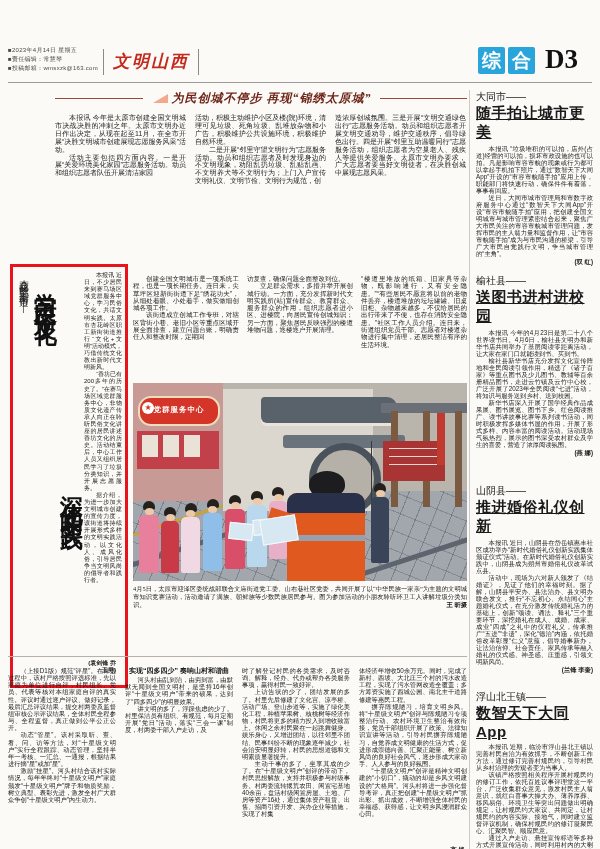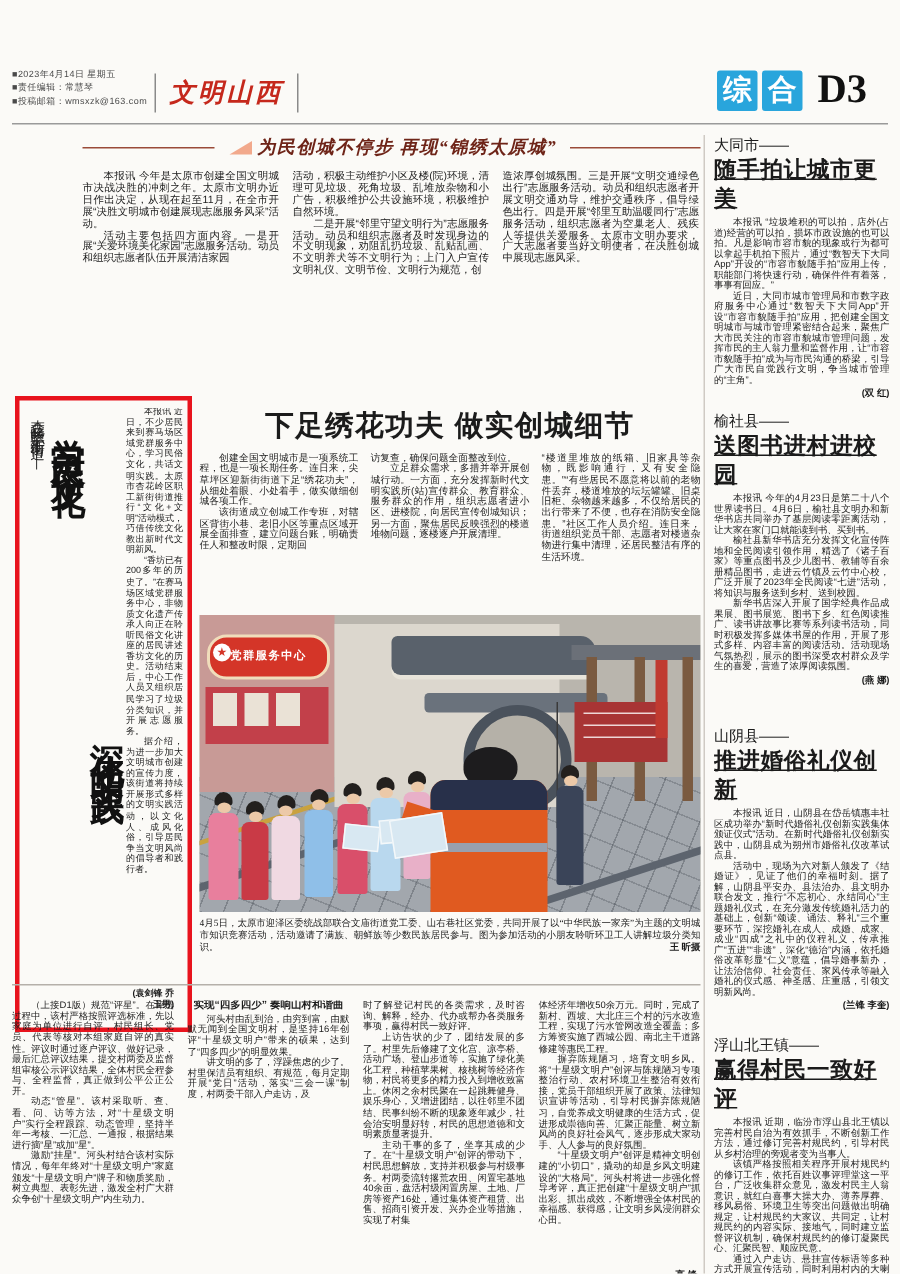--- a/index.html
+++ b/index.html
@@ -168,21 +168,20 @@
     <div>
         <p>本报讯 近日，不少居民来到赛马场区域党群服务中心，学习民俗文化，共话文明实践。太原市杏花岭区职工新街街道推行“文化+文明”活动模式，巧借传统文化教出新时代文明新风。</p>
         <p>“香坊已有200多年的历史了。”在赛马场区域党群服务中心，非物质文化遗产传承人向正在聆听民俗文化讲座的居民讲述香坊文化的历史。活动结束后，中心工作人员又组织居民学习了垃圾分类知识，并开展志愿服务。</p>
         <p>据介绍，为进一步加大文明城市创建的宣传力度，该街道将持续开展形式多样的文明实践活动，以文化人、成风化俗，引导居民争当文明风尚的倡导者和践行者。</p>
       </div>
     <div class="attr">(袁剑锋 乔玉男)</div>
   </div>
 </div>
 
 <div class="abs mid-art">
-  <div class="headline2">下足绣花功夫  做实创城细节</div>
   <div class="cols">
     <div class="col body">
         <p>创建全国文明城市是一项系统工程，也是一项长期任务。连日来，尖草坪区迎新街街道下足“绣花功夫”，从细处着眼、小处着手，做实做细创城各项工作。</p>
         <p>该街道成立创城工作专班，对辖区背街小巷、老旧小区等重点区域开展全面排查，建立问题台账，明确责任人和整改时限，定期回</p>
       </div>
     <div class="col body cont">
         <p>访复查，确保问题全面整改到位。</p>
         <p>立足群众需求，多措并举开展创城行动。一方面，充分发挥新时代文明实践所(站)宣传群众、教育群众、服务群众的作用，组织志愿者进小区、进楼院，向居民宣传创城知识；另一方面，聚焦居民反映强烈的楼道堆物问题，逐楼逐户开展清理。</p>
       </div>
     <div class="col body cont">
@@ -300,21 +299,21 @@
     <div class="rk">山阴县——</div>
     <h3>推进婚俗礼仪创新</h3>
     <div class="body">
         <p>本报讯 近日，山阴县在岱岳镇惠丰社区成功举办“新时代婚俗礼仪创新实践集体颁证仪式”活动。在新时代婚俗礼仪创新实践中，山阴县成为朔州市婚俗礼仪改革试点县。</p>
         <p>活动中，现场为六对新人颁发了《结婚证》，见证了他们的幸福时刻。据了解，山阴县平安办、县法治办、县文明办联合发文，推行“不忘初心、永结同心”主题婚礼仪式，在充分激发传统婚礼活力的基础上，创新“颂读、诵法、释礼”三个重要环节，深挖婚礼在成人、成婚、成家、成业“四成”之礼中的仪程礼义，传承推广“五进”“非遗”，深化“德治”内涵，依托婚俗改革彰显“仁义”意蕴，倡导婚事新办，让法治信仰、社会责任、家风传承等融入婚礼的仪式感、神圣感、庄重感，引领文明新风尚。</p>
       </div>
     <div class="attr">(兰锋 李奎)</div>
   </div>
   <div class="rart pin" style="top:600px;height:191px;">
     <div class="rk">浮山北王镇——</div>
-    <h3>赢得村民一致好评</h3>
+    <h3>数智天下大同App</h3>
     <div class="body">
         <p>本报讯 近期，临汾市浮山县北王镇以完善村民自治为有效抓手，不断创新工作方法，通过修订完善村规民约，引导村民从乡村治理的旁观者变为当事人。</p>
         <p>该镇严格按照相关程序开展村规民约的修订工作，依托百姓议事评理堂这一平台，广泛收集群众意见，激发村民主人翁意识，就红白喜事大操大办、薄养厚葬、移风易俗、环境卫生等突出问题做出明确规定，让村规民约大家议、共同定，让村规民约的内容实际、接地气，同时建立监督评议机制，确保村规民约的修订凝聚民心、汇聚民智、顺应民意。</p>
         <p>通过入户走访、悬挂宣传标语等多种方式开展宣传活动，同时利用村内的大喇叭定期播放、手机短信群发进行解读。北王镇还将村规民约的实施和星级文明户、优秀党员、最美家庭等评选活动结合起来，通过选树一个典型、示范教育一片，用身边榜样引导村民遵守村规民约。</p>
       </div>
     <div class="attr">(高立丰 马华虎 魏芳梁)</div>
   </div>
 </div>
 
 <div class="abs bot-art">

